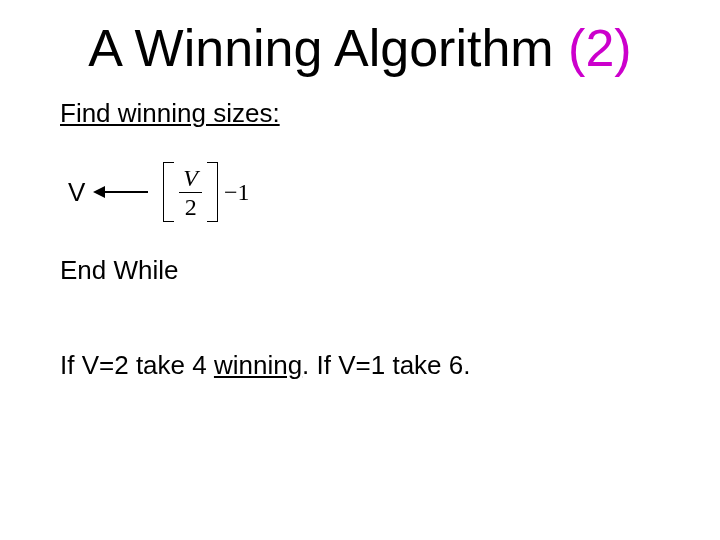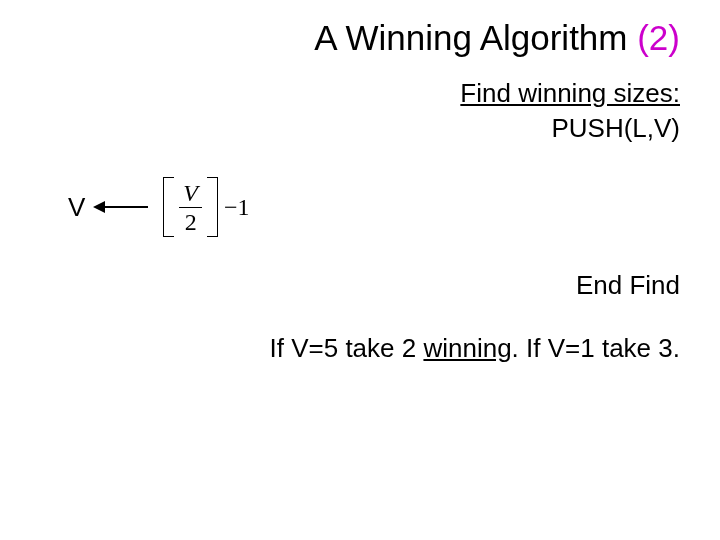--- a/index.html
+++ b/index.html
@@ -12,38 +12,37 @@
     overflow: hidden;
   }
   .slide {
     position: relative;
     width: 720px;
     height: 540px;
     box-sizing: border-box;
     padding: 18px 40px 30px 40px;
   }
   .title {
-    font-size: 35px;
+    font-size: 52px;
     font-weight: 400;
-    text-align: right;
+    text-align: center;
     margin: 0 0 18px 0;
     white-space: nowrap;
   }
   .title .t1 { color: #000000; }
   .title .t2 { color: #cc00cc; }
   .content {
     margin-left: 4px;
   }
   .line {
     font-size: 26px;
     color: #000000;
     line-height: 1.35;
-    margin: 0;
+    margin: 16px;
     font-weight: 400;
-    text-align: right;
   }
   .underlined {
     text-decoration: underline;
   }
   .indent {
     padding-left: 24px;
   }
   .assign-row {
     display: flex;
     align-items: center;
@@ -112,21 +111,20 @@
 
   <h1 class="title">
     <span class="t1">A Winning Algorithm </span><span class="t2"> (2)</span>
   </h1>
 
   <div class="content">
 
     <p class="line underlined">Find winning sizes:</p>
 
 
-    <p class="line indent">PUSH(L,V)</p>
 
     <div class="assign-row">
       <span class="v-var">V</span>
       <svg class="arrow" width="56" height="16" viewBox="0 0 56 16">
         <line x1="55" y1="8" x2="4" y2="8" stroke="#000" stroke-width="2"></line>
         <polygon points="0,8 12,2 12,14" fill="#000"></polygon>
       </svg>
       <div class="formula">
         <div class="ceil-bracket">
           <div class="ceil-l-top"></div>
@@ -140,23 +138,23 @@
         </div>
         <div class="ceil-bracket">
           <div class="ceil-r-top"></div>
             <div class="ceil-r-mid"></div>
             <div class="ceil-r-bot"></div>
         </div>
         <span class="minus1">−1</span>
       </div>
     </div>
 
-    <p class="line">End Find</p>
+    <p class="line">End While</p>
 
     <div class="gap"></div>
 
 
     <p class="line">
-      <span>If V=5 take 2 </span><span class="underlined">winning</span><span>. If V=1 take 3.</span>
+      <span>If V=2 take 4 </span><span class="underlined">winning</span><span>. If V=1 take 6.</span>
     </p>
 
   </div>
 </div>
 
 </body></html>

